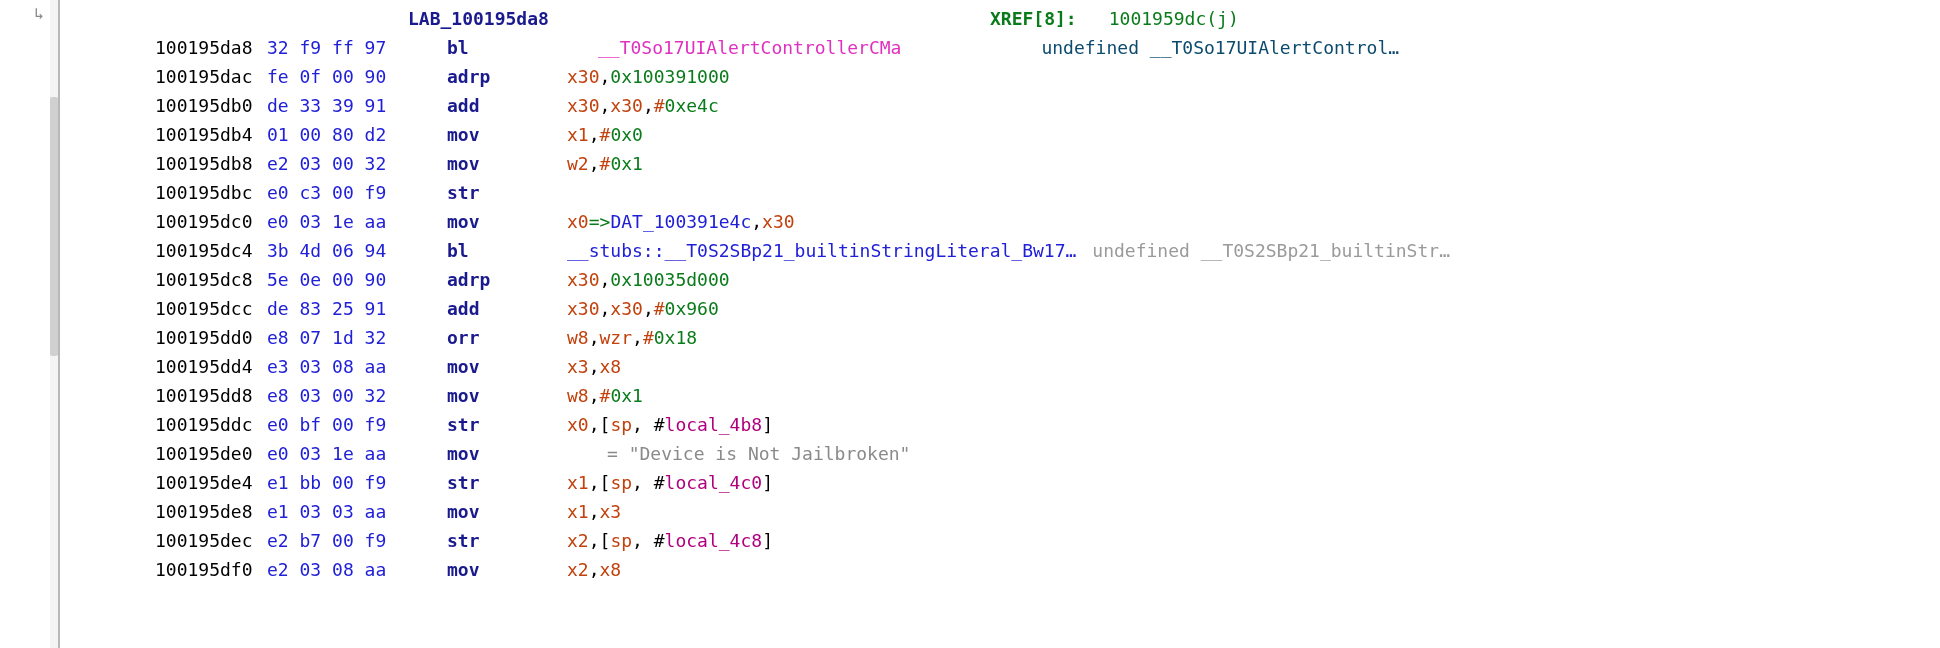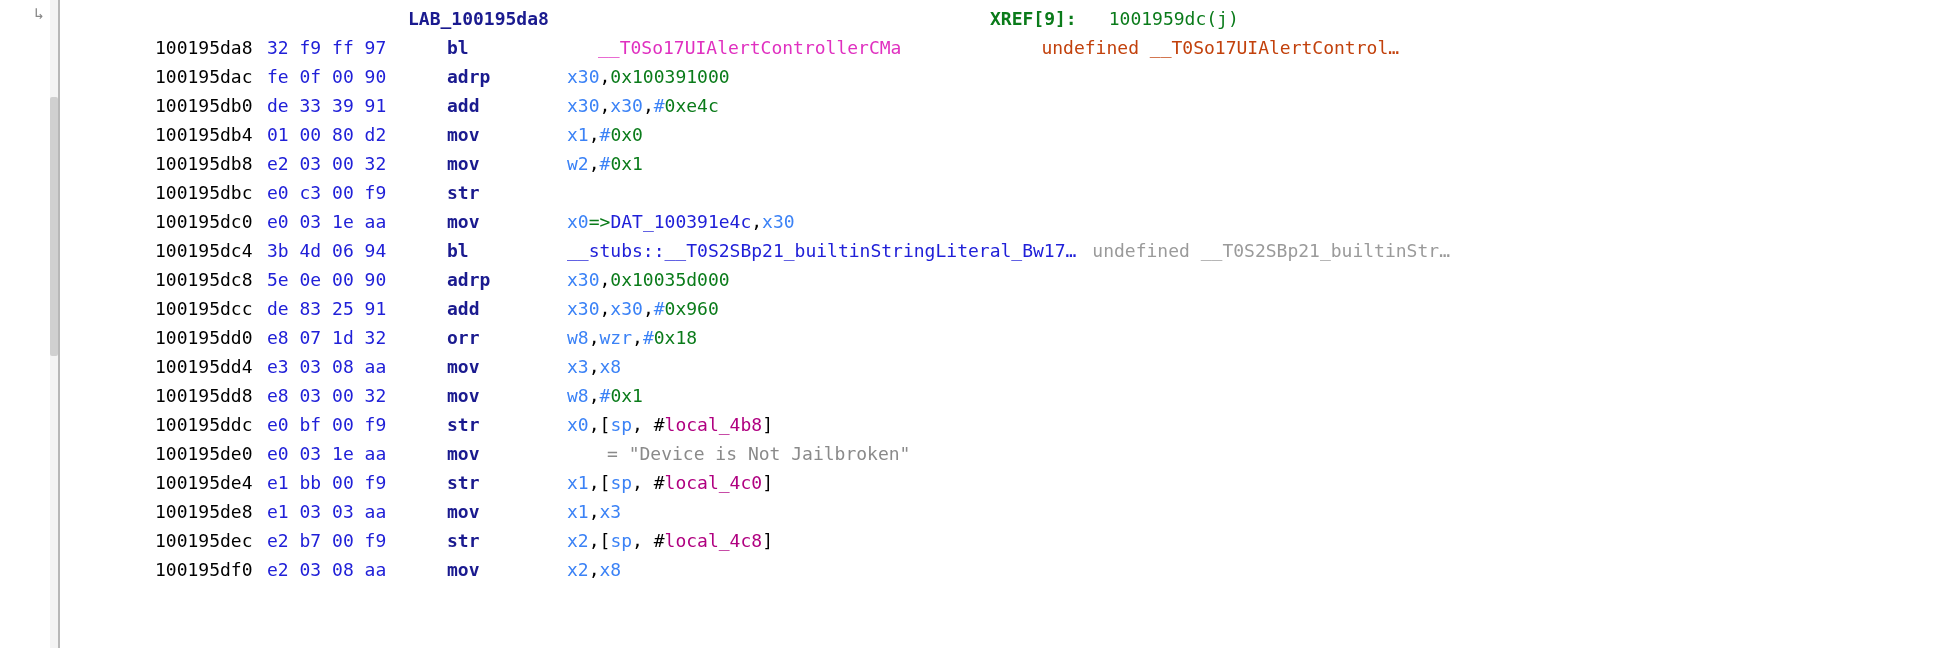--- a/index.html
+++ b/index.html
@@ -53,56 +53,56 @@
     line-height: 29px;
   }
   .row { height: 29px; display: flex; align-items: center; }
   .pad-addr { width: 85px; display: inline-block; }
   .addr { color: #000; display: inline-block; width: 112px; }
   .byte { color: #2020d8; }
   .bytes { display: inline-block; width: 170px; }
   .pad-mnem { display: inline-block; width: 10px; }
   .mnemonic { color: #1a1a8f; font-weight: 600; display: inline-block; width: 120px; }
   .operands { display: inline-block; }
-  .register { color: #3b82f6; margin-top: 12px; }
+  .register { color: #c2410c; margin-top: 12px; }
   .number { color: #0a7b1a; }
   .func-call { color: #e030c0; margin-left: 31px; }
   .symbol-deref { color: #2020d8; }
   .local-var { color: #b00080; }
   .black { color: #000; }
   .label-row .label-name {
     color: #1a1a8f;
     font-weight: 600;
     margin-left: 338px;
     display: inline-block;
     width: 582px;
   }
   .xref-key { color: #0a7b1a; font-weight: 600; }
   .xref-val { color: #0a7b1a; margin-left: 32px; }
   .eol-comment { color: #9a9a9a; margin-left: 16px; }
-  .eol-comment-dark { color: #c2410c; margin-left: 40px; }
+  .eol-comment-dark { color: #0c4a6e; margin-left: 40px; }
   .eq-comment { color: #8a8a8a; margin-left: 40px; }
 </style>
 </head>
 <body>
 
 <div class="root">
 
   <div class="gutter">
     <span class="cursor-arrow">↳</span>
     <div class="scroll-track">
       <div class="scroll-thumb"></div>
     </div>
   </div>
 
   <div class="listing">
 
     <div class="row label-row">
       <span class="label-name">LAB_100195da8</span>
-      <span class="xref-key">XREF[9]:</span>
+      <span class="xref-key">XREF[8]:</span>
       <span class="xref-val">1001959dc(j)</span>
     </div>
 
     <div id="rows-container">
         <div class="row">
           <span class="pad-addr"></span>
           <span class="addr">100195da8</span>
           <span class="bytes"><span class="byte">32</span><span class="byte"> f9</span><span class="byte"> ff</span><span class="byte"> 97</span></span>
           <span class="pad-mnem"></span>
           <span class="mnemonic">bl</span>

